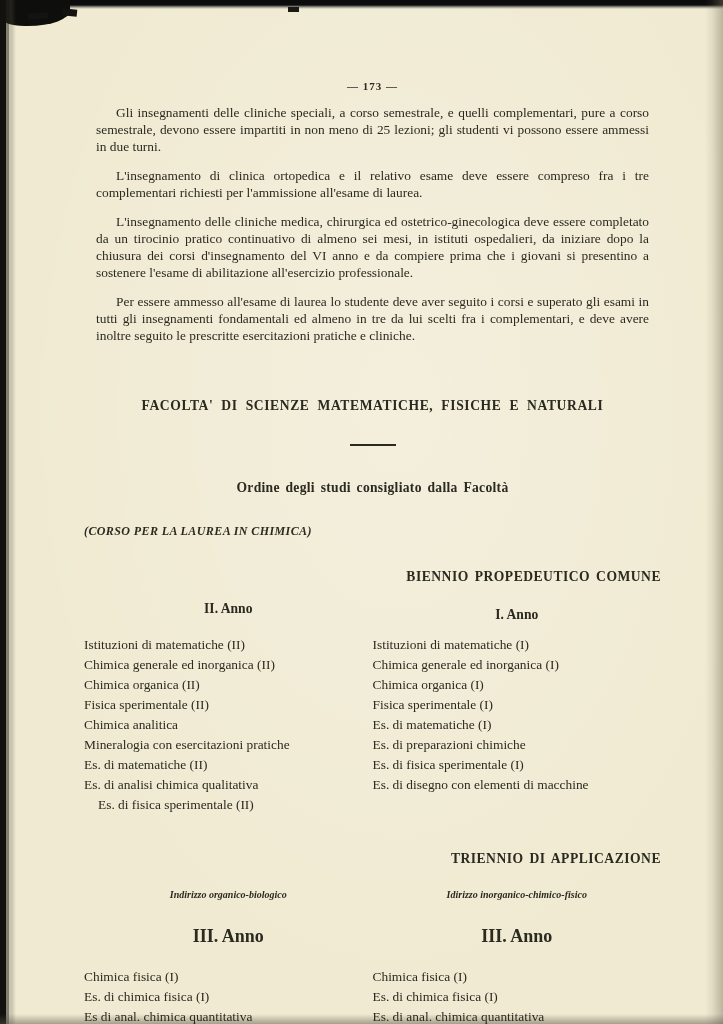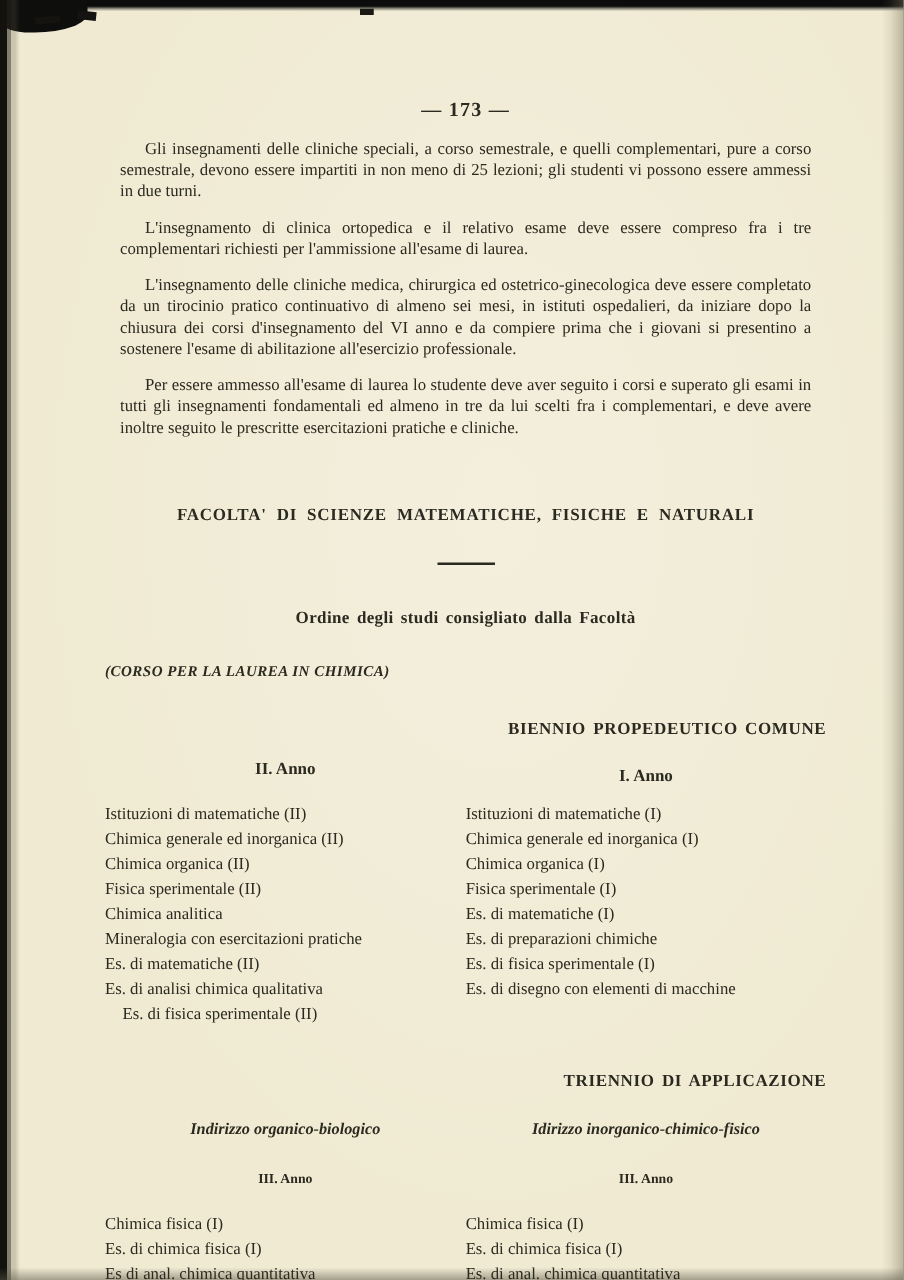--- a/index.html
+++ b/index.html
@@ -45,21 +45,21 @@
     background: linear-gradient(to top, rgba(90,86,70,0.5), transparent);
   }
   
   .content {
     position: relative;
     padding: 80px 62px 0 84px;
   }
   .page-number {
     text-align: center;
     font-weight: bold;
-    font-size: 16px;
+    font-size: 11px;
     letter-spacing: 1px;
   }
   .para {
     margin: 12px;
     text-indent: 20px;
     text-align: justify;
     font-size: 13.4px;
     line-height: 17px;
   }
   .fac-title {
@@ -116,27 +116,27 @@
     padding: 0;
     font-size: 13.4px;
     line-height: 20px;
   }
   .course-list li.indent { padding-left: 14px; }
   .triennio-title { margin-top: 36px; }
   .track-header {
     text-align: center;
     font-weight: bold;
     font-style: italic;
-    font-size: 13px;
+    font-size: 10px;
     margin: 0;
   }
   .year-header {
     text-align: center;
     font-weight: bold;
-    font-size: 11px;
+    font-size: 18px;
     margin: 26px 0 0 0;
   }
   .track .course-list { margin-top: 20px; }
 </style>
 </head>
 <body>
 
 <div class="scan">
   <div class="edge-top"></div>
   <div class="edge-top-blob"></div>

